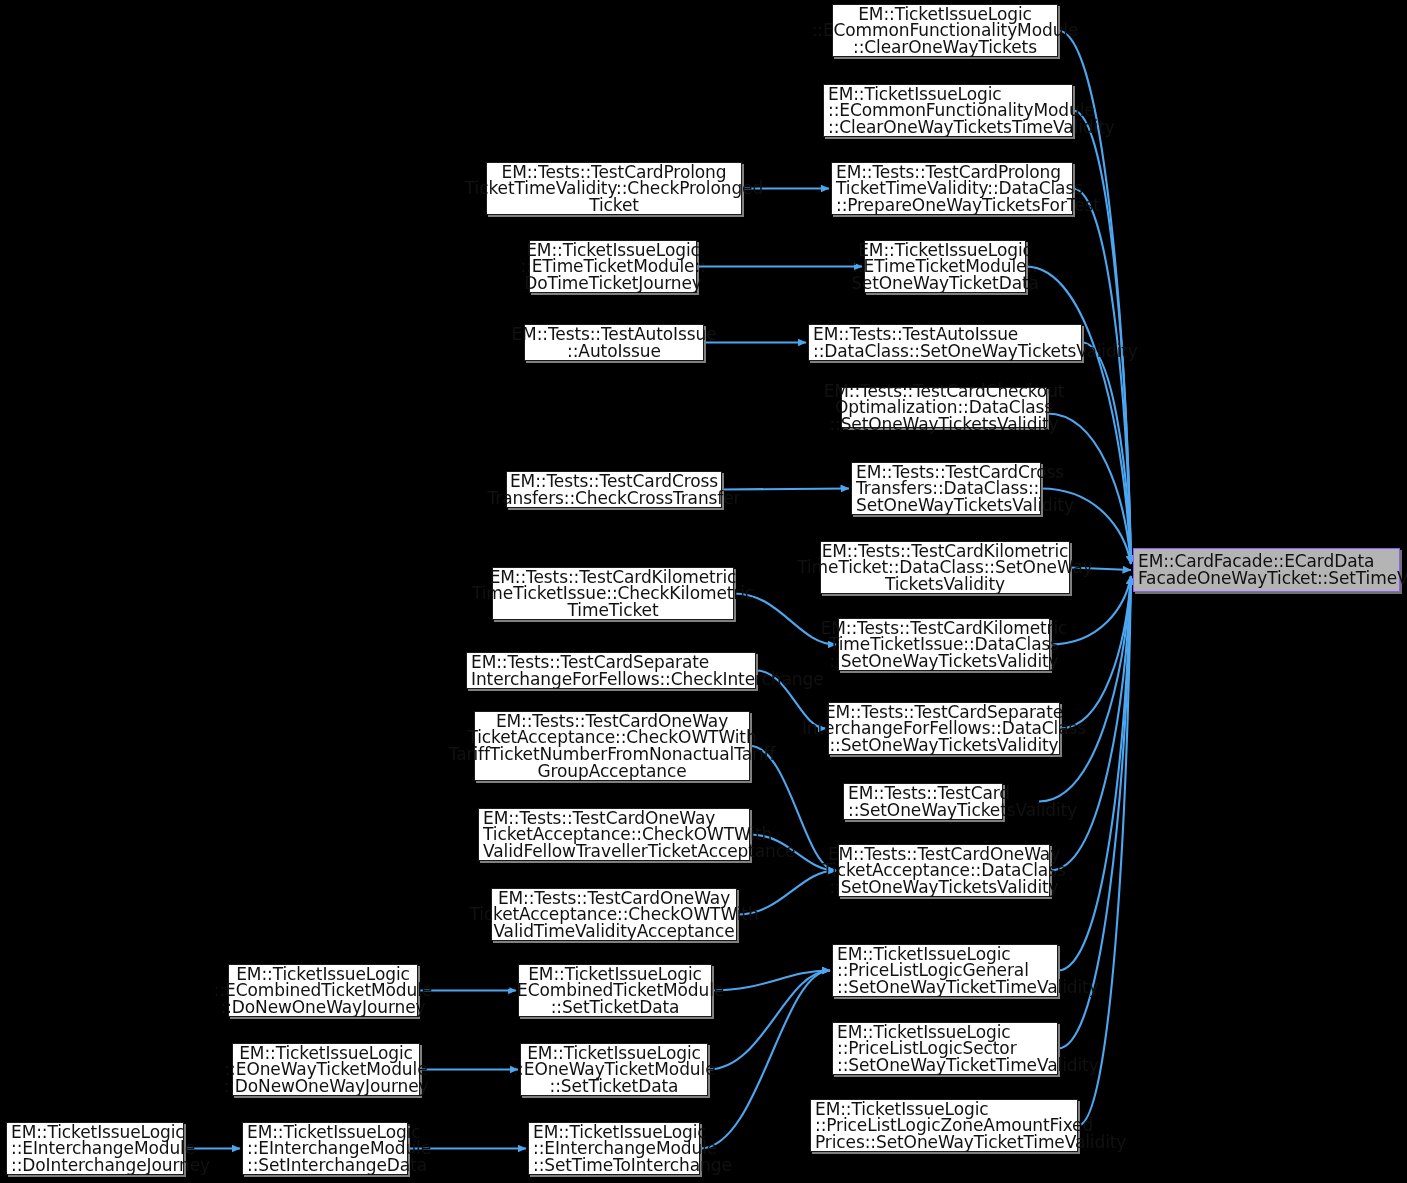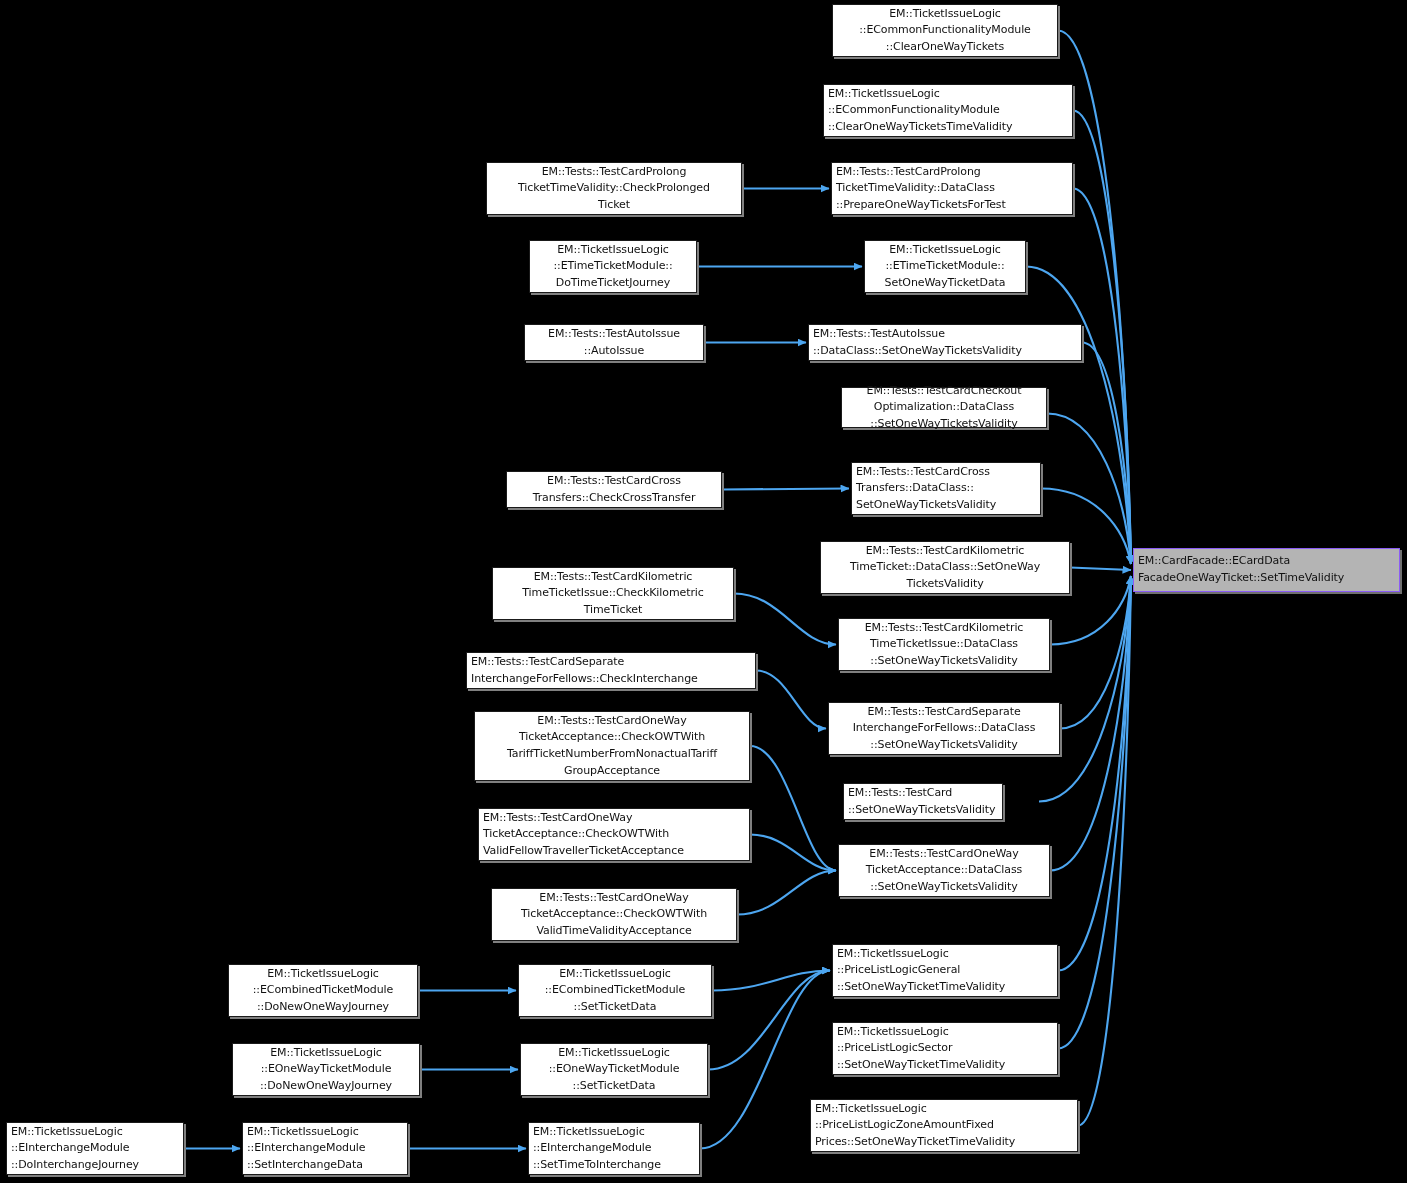--- a/index.html
+++ b/index.html
@@ -6,21 +6,21 @@
   body{font-family:"DejaVu Sans","Liberation Sans",sans-serif;}
   #canvas{position:relative;width:1407px;height:1183px;background:#000;overflow:hidden;}
   svg.edges{position:absolute;left:0;top:0;width:1407px;height:1183px;pointer-events:none;}
   .node{
     position:absolute;
     box-sizing:border-box;
     background:#ffffff;
     border:1px solid #1a1a1a;
     box-shadow:2px 2px 0 0 #808080;
     color:#111111;
-    font-size:11px;
+    font-size:17px;
     line-height:16.6px;
     text-align:center;
     display:flex;
     align-items:center;
     justify-content:center;
     white-space:pre-line;
     padding:1px 4px;
     letter-spacing:-0.1px;
   }
   .node.target{

